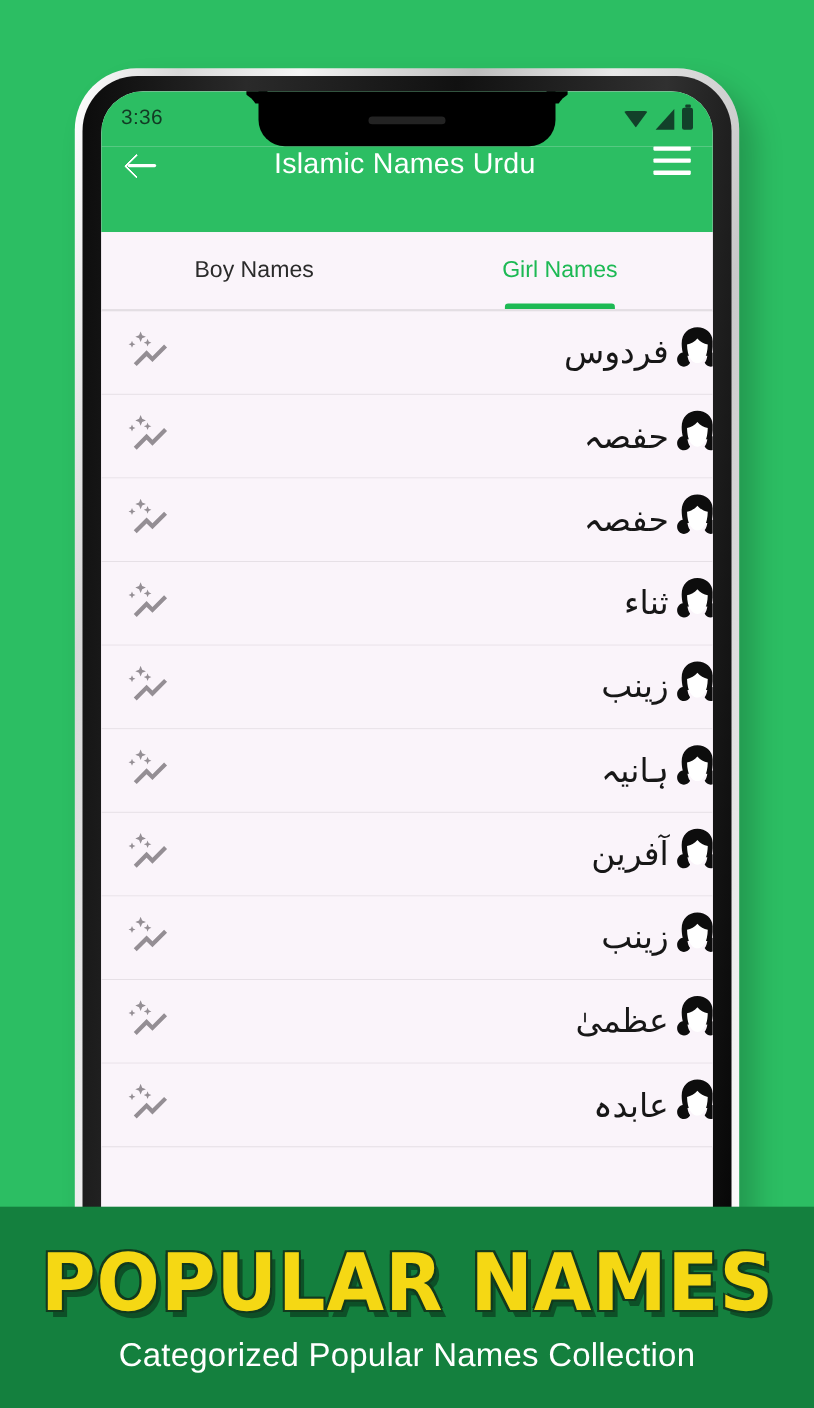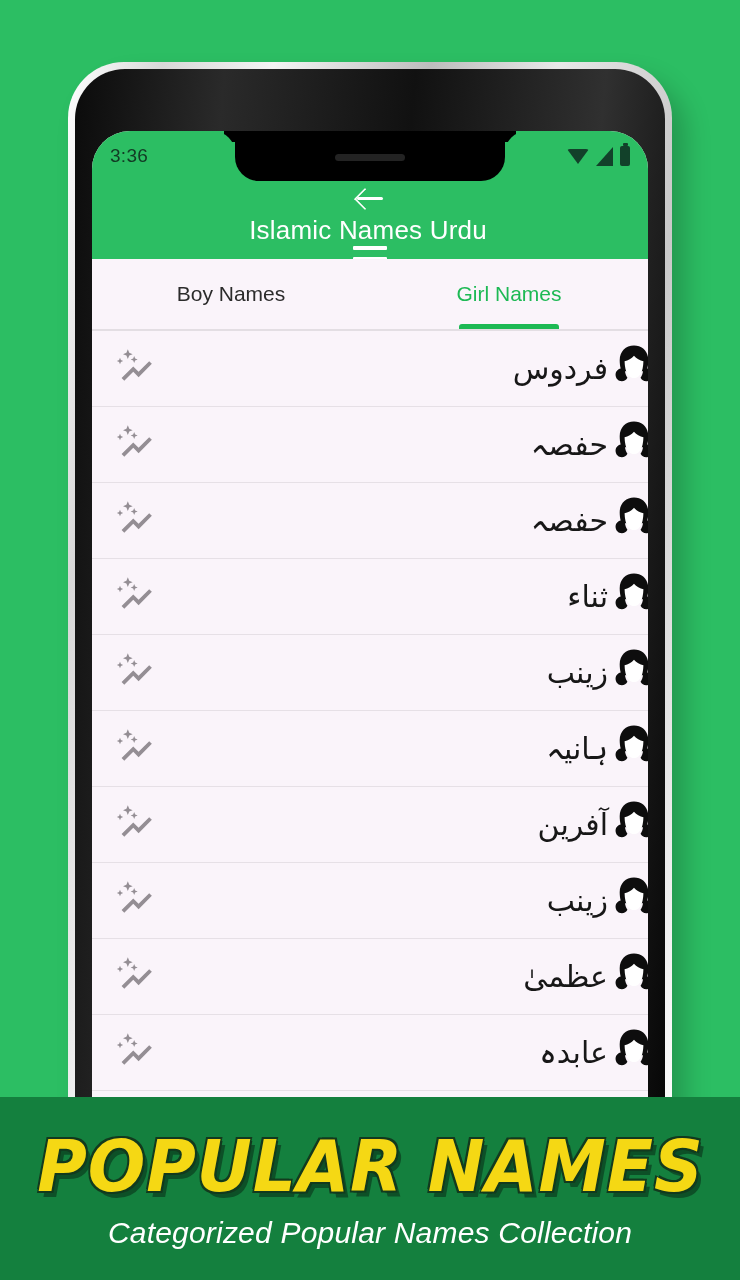--- a/index.html
+++ b/index.html
@@ -42,21 +42,20 @@
     padding: 14px 17px 0 17px;
   }
 
   #screen {
     position: relative;
     width: 100%;
     height: 100%;
     border-radius: 38px 38px 0 0;
     background: #faf4fa;
     overflow: hidden;
-    margin-top: 48px;
   }
 
   
   #statusbar {
     position: relative;
     height: 50px;
     background: #2cbe63;
     display: flex;
     align-items: center;
     justify-content: space-between;
@@ -138,24 +137,22 @@
     border-radius: 4px;
     background: #232323;
     margin-top: 2px;
   }
 
   
   #appbar {
     height: 78px;
     background: #2cbe63;
     display: flex;
-    align-items: center;
     padding: 0 20px;
     color: #fff;
-    flex-direction: column;
   }
   #back-arrow {
     width: 34px; height: 34px;
     position: relative;
     flex: 0 0 auto;
     cursor: pointer;
   }
   #back-arrow::before {
     content: "";
     position: absolute;
@@ -270,21 +267,20 @@
   #banner {
     position: absolute;
     left: 0; right: 0; bottom: 0;
     height: 183px;
     background: #14803e;
     display: flex;
     flex-direction: column;
     align-items: center;
     justify-content: center;
     z-index: 20;
-    font-style: italic;
   }
   #banner-title {
     font-family: "DejaVu Sans", sans-serif;
     font-size: 72px;
     font-weight: bold;
     color: #f5d814;
     letter-spacing: 1px;
     transform: scaleX(0.94);
     text-shadow:
       -2px -2px 0 #123a1e, 2px -2px 0 #123a1e,

